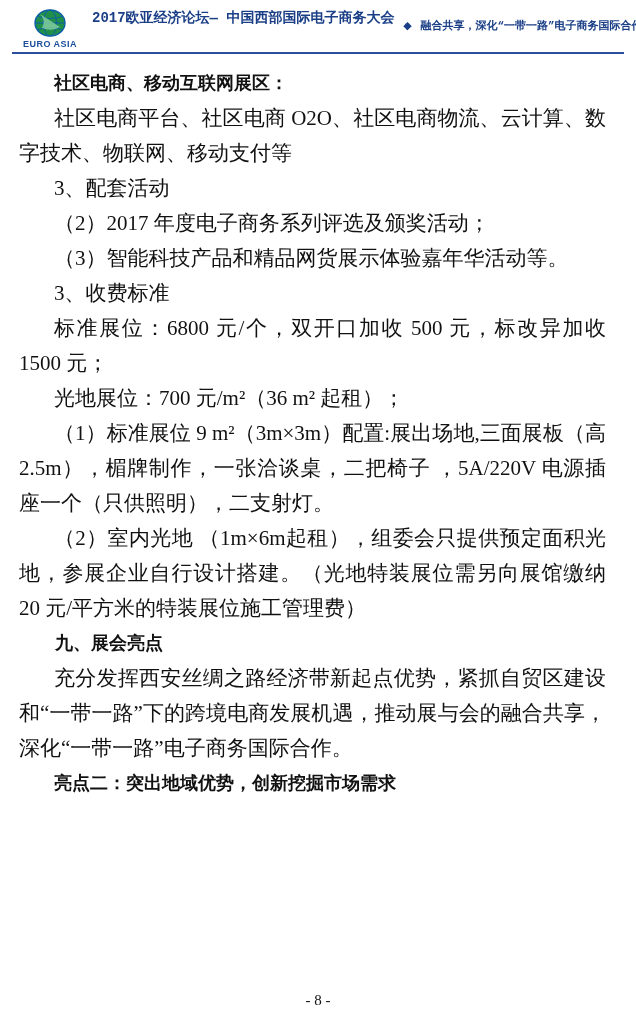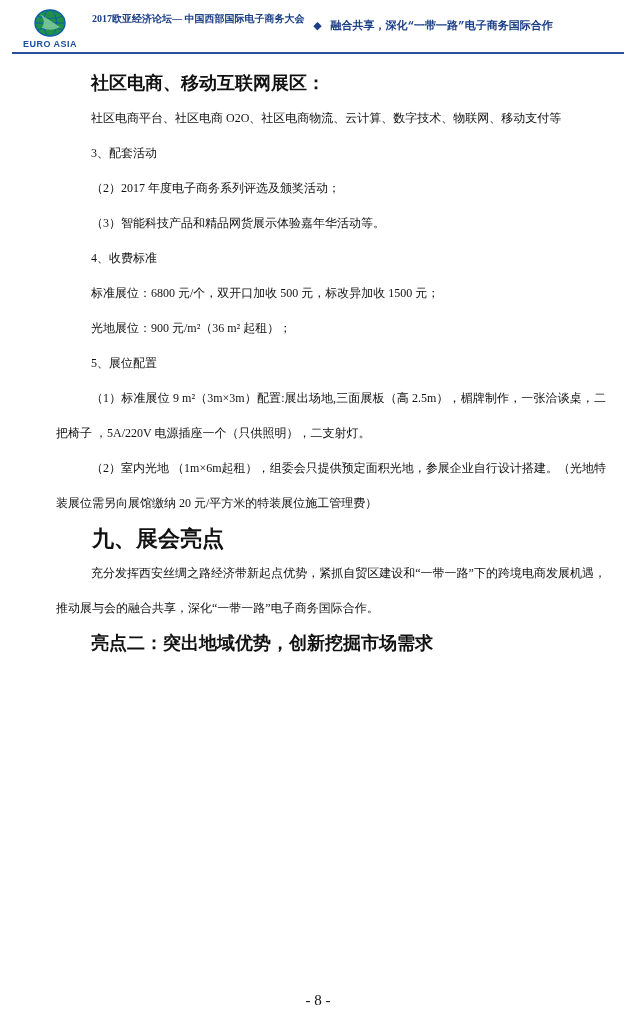--- a/index.html
+++ b/index.html
@@ -50,22 +50,22 @@
     letter-spacing: 0.5px;
     margin-top: 1px;
     white-space: nowrap;
   }
   .header-mid {
     flex: 0 0 auto;
     padding-top: 4px;
     padding-left: 4px;
   }
   .header-mid div {
-    font-family: Liberation Serif, serif;
-    font-size: 10px;
+    font-family: Liberation Mono, monospace;
+    font-size: 14px;
     color: #1b3f86;
     line-height: 17px;
     white-space: nowrap;
     font-weight: bold;
   }
   .header-sep {
     flex: 0 0 auto;
     width: 26px;
     text-align: center;
     color: #1b3f86;
@@ -85,36 +85,35 @@
     position: absolute;
     left: 12px;
     right: 12px;
     bottom: 4px;
     height: 2px;
     background: #2b4f9e;
   }
 
   
   .content {
-    padding: 8px 30px 0 34px;
+    padding: 8px 30px 0 19px;
     box-sizing: border-box;
-    margin-left: 22px;
   }
   p {
     margin: 0 0 0 0;
-    font-size: 12px;
+    font-size: 21px;
     line-height: 35px;
     text-align: justify;
     text-justify: inter-ideograph;
     letter-spacing: 0px;
   }
   .indent { text-indent: 35px; }
   .h-sec {
     font-weight: bold;
-    font-size: 22px;
+    font-size: 18px;
     text-indent: 36px;
   }
   .h-sub {
     font-weight: bold;
     font-size: 18px;
     text-indent: 35px;
   }
 
   
   .footer {
@@ -163,25 +162,24 @@
   <div class="content">
 
     <p class="h-sub">社区电商、移动互联网展区：</p>
 
     <p class="indent">社区电商平台、社区电商 O2O、社区电商物流、云计算、数字技术、物联网、移动支付等</p>
 
     <p class="indent">3、配套活动</p>
     <p class="indent">（2）2017 年度电子商务系列评选及颁奖活动；</p>
     <p class="indent">（3）智能科技产品和精品网货展示体验嘉年华活动等。</p>
 
-    <p class="indent">4、收费标准</p>
+    <p class="indent">3、收费标准</p>
     <p class="indent">标准展位：6800 元/个，双开口加收 500 元，标改异加收 1500 元；</p>
-    <p class="indent">光地展位：900 元/m²（36 m² 起租）；</p>
+    <p class="indent">光地展位：700 元/m²（36 m² 起租）；</p>
 
-    <p class="indent">5、展位配置</p>
     <p class="indent">（1）标准展位 9 m²（3m×3m）配置:展出场地,三面展板（高 2.5m），楣牌制作，一张洽谈桌，二把椅子 ，5A/220V 电源插座一个（只供照明），二支射灯。</p>
     <p class="indent">（2）室内光地 （1m×6m起租），组委会只提供预定面积光地，参展企业自行设计搭建。（光地特装展位需另向展馆缴纳 20 元/平方米的特装展位施工管理费）</p>
 
     <p class="h-sec">九、展会亮点</p>
 
     <p class="indent">充分发挥西安丝绸之路经济带新起点优势，紧抓自贸区建设和“一带一路”下的跨境电商发展机遇，推动展与会的融合共享，深化“一带一路”电子商务国际合作。</p>
 
     <p class="h-sub">亮点二：突出地域优势，创新挖掘市场需求</p>
   </div>
 

